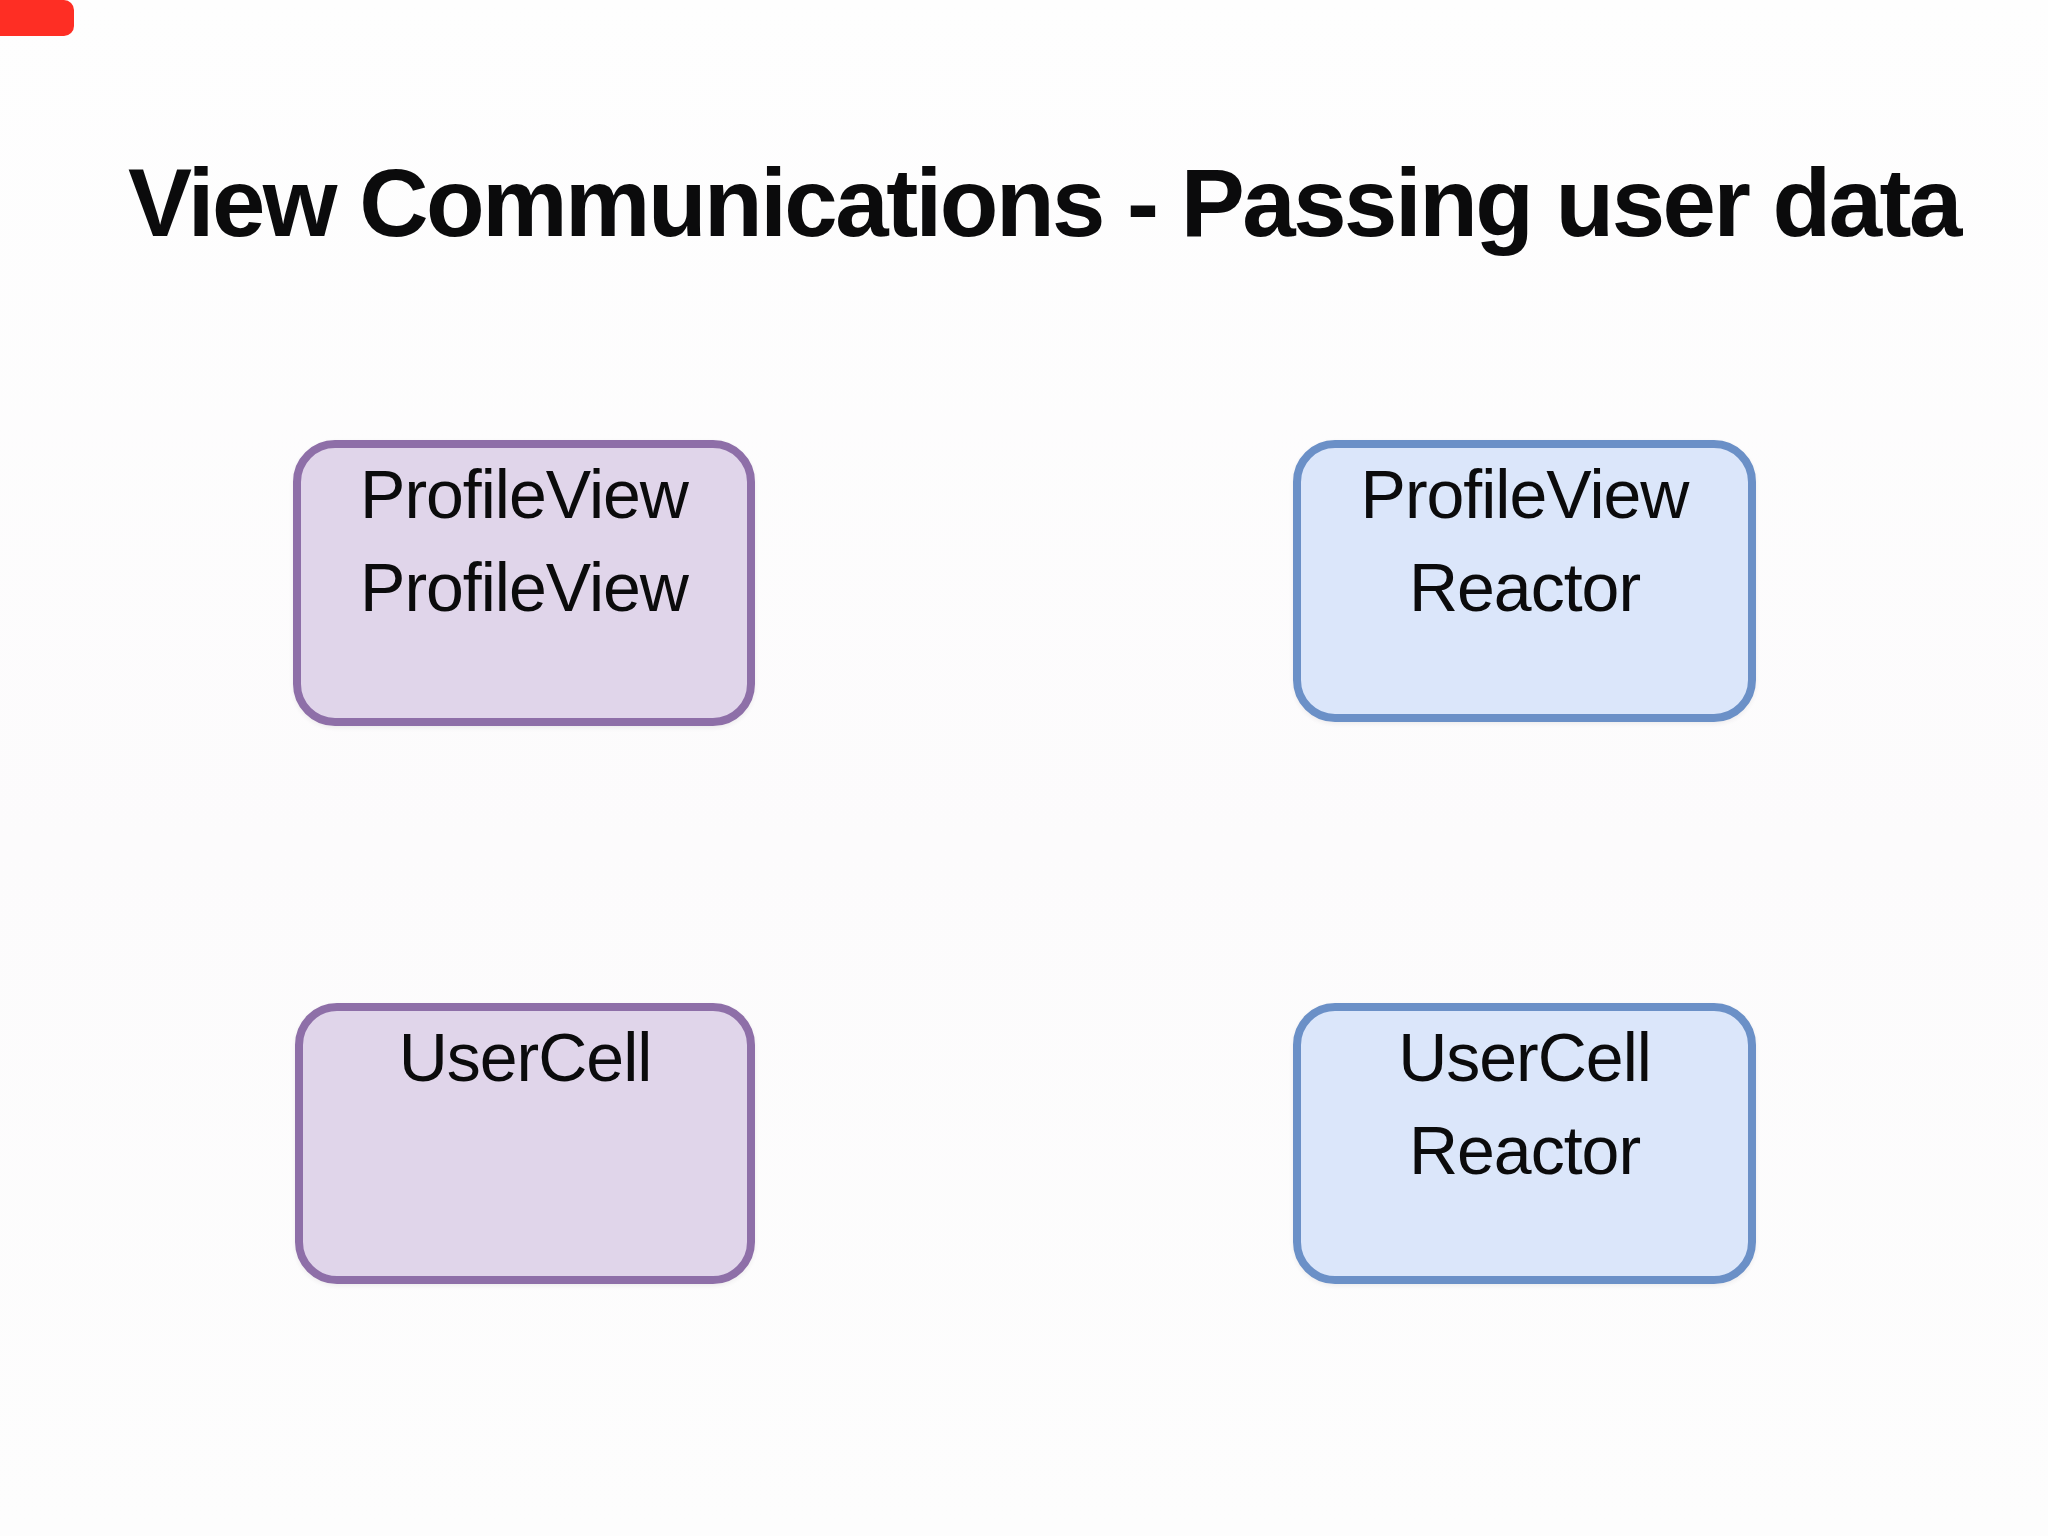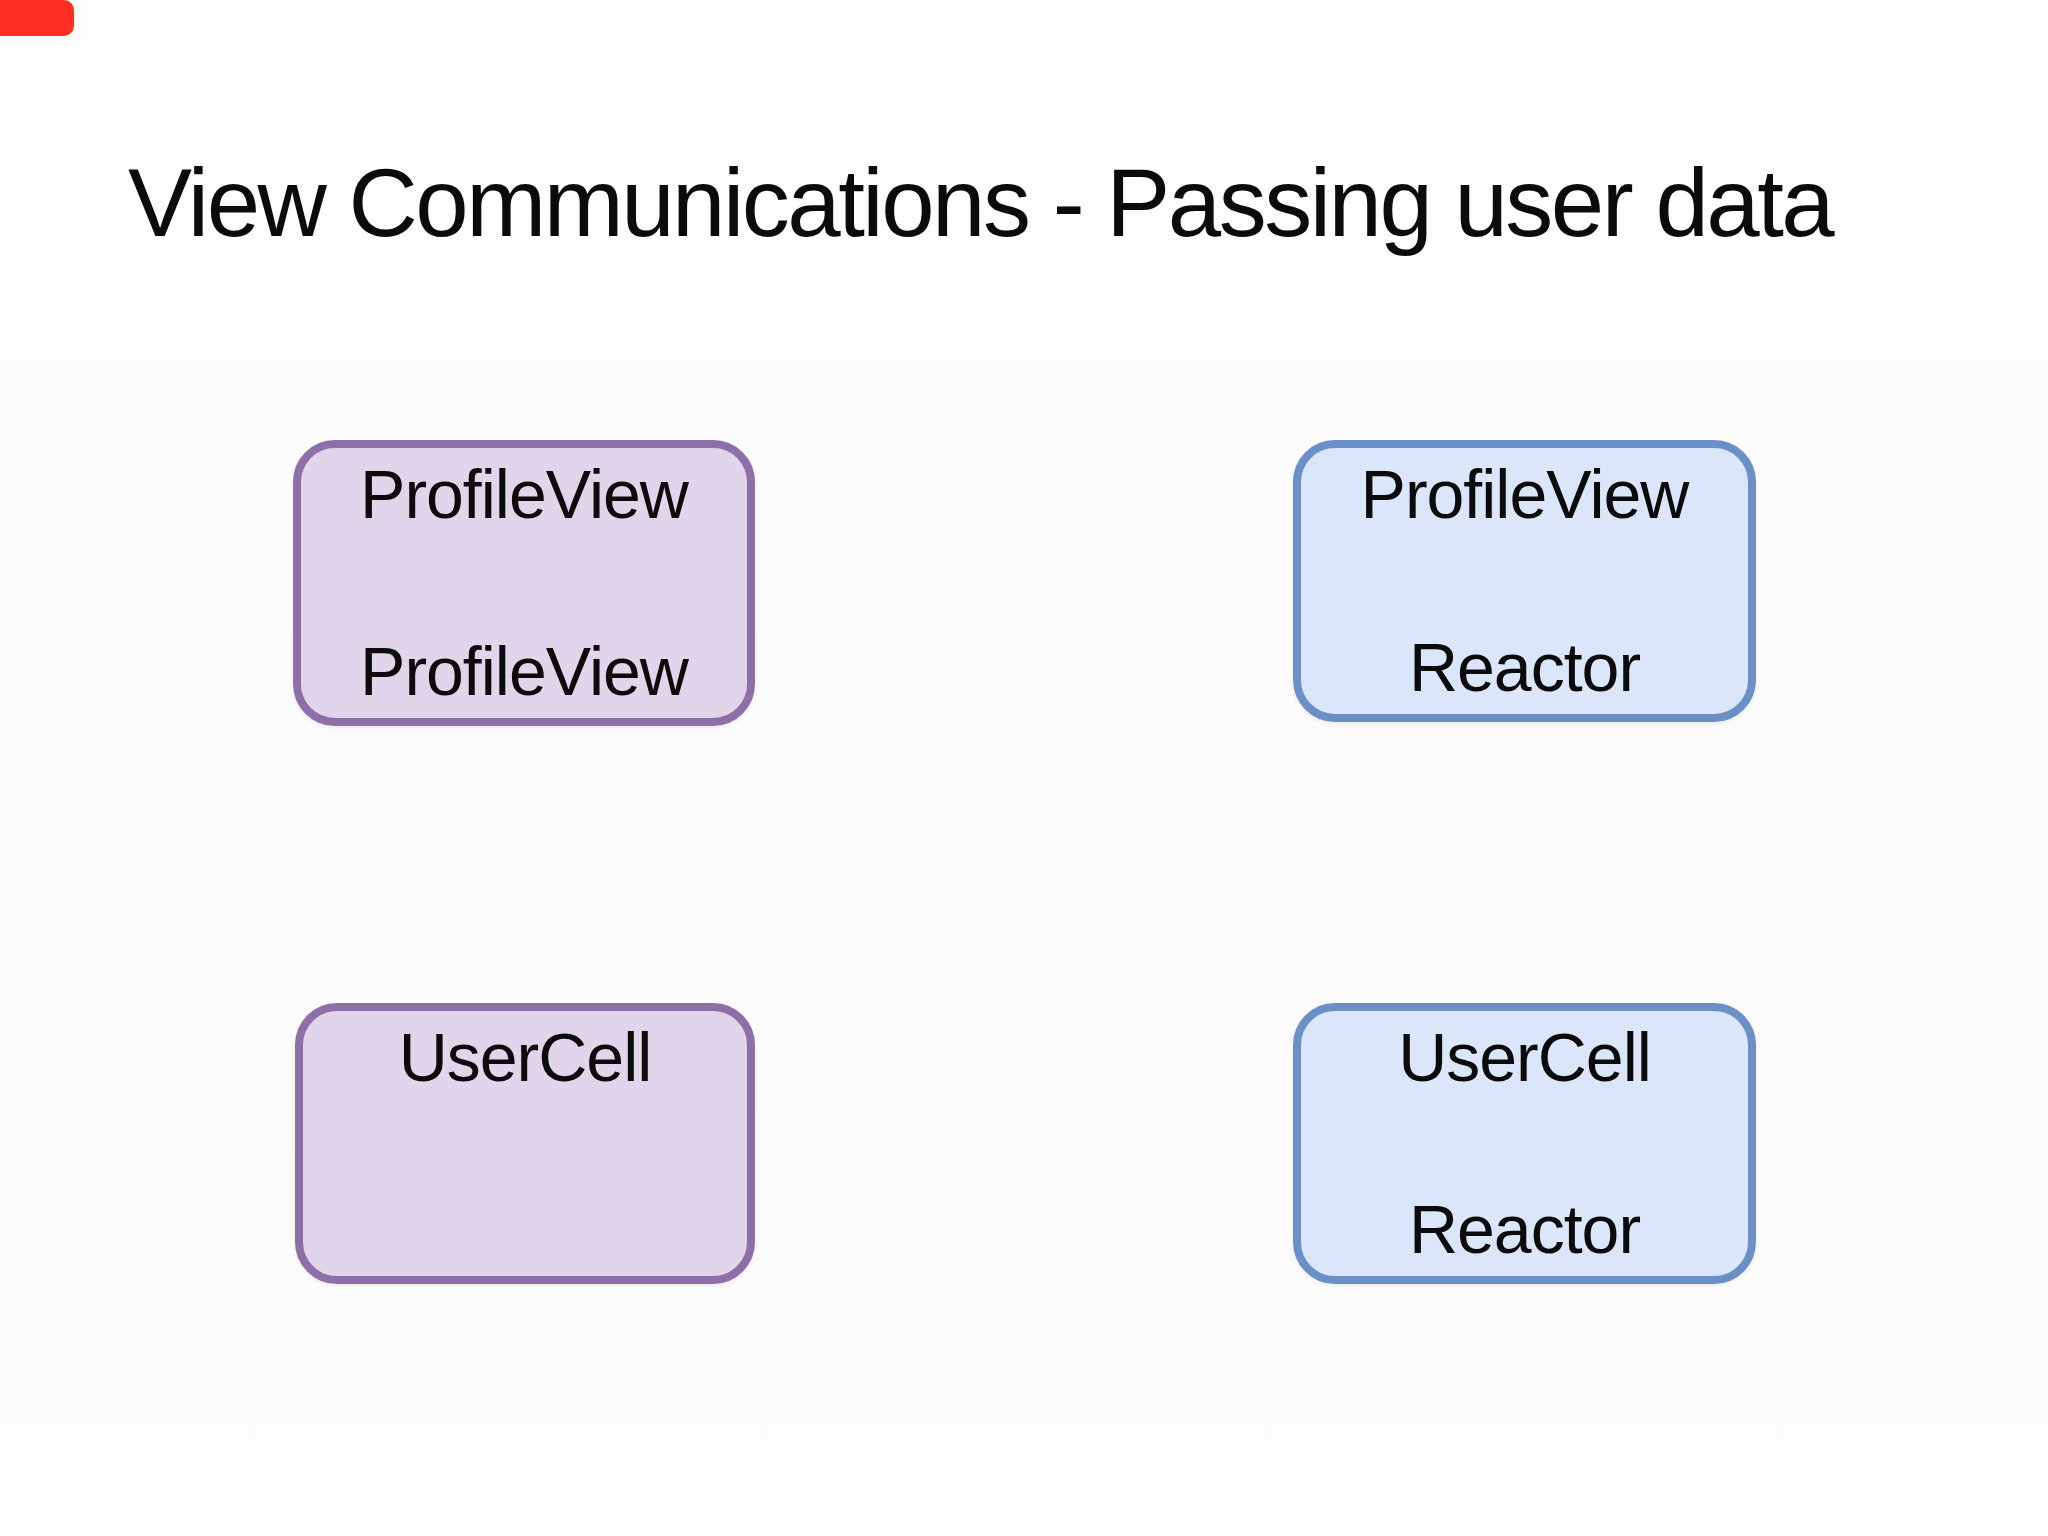--- a/index.html
+++ b/index.html
@@ -30,38 +30,38 @@
     border-radius: 0 10px 10px 0;
     background: #FE2E24;
   }
 
   .slide-title {
     position: absolute;
     left: 128px;
     top: 128px;
     width: 1800px;
     font-size: 96px;
-    font-weight: 400;
+    font-weight: 700;
     letter-spacing: -2.5px;
     line-height: 1.15;
     white-space: nowrap;
     color: #0B0B0C;
     margin-top: 20px;
   }
 
   .node {
     position: absolute;
     box-sizing: border-box;
     border-style: solid;
     border-width: 8px;
     border-radius: 42px;
     display: flex;
     flex-direction: column;
     align-items: center;
-    justify-content: space-between;
+    justify-content: flex-start;
     text-align: center;
     font-size: 68px;
     line-height: 93px;
     letter-spacing: -1px;
     color: #0B0B0C;
     box-shadow: 0 2px 4px rgba(60, 50, 70, 0.08);
   }
   
   .node--purple { background: #E0D5EA; border-color: #8E6FA8; }
   .node--blue   { background: #DBE6FA; border-color: #6B90C7; }

